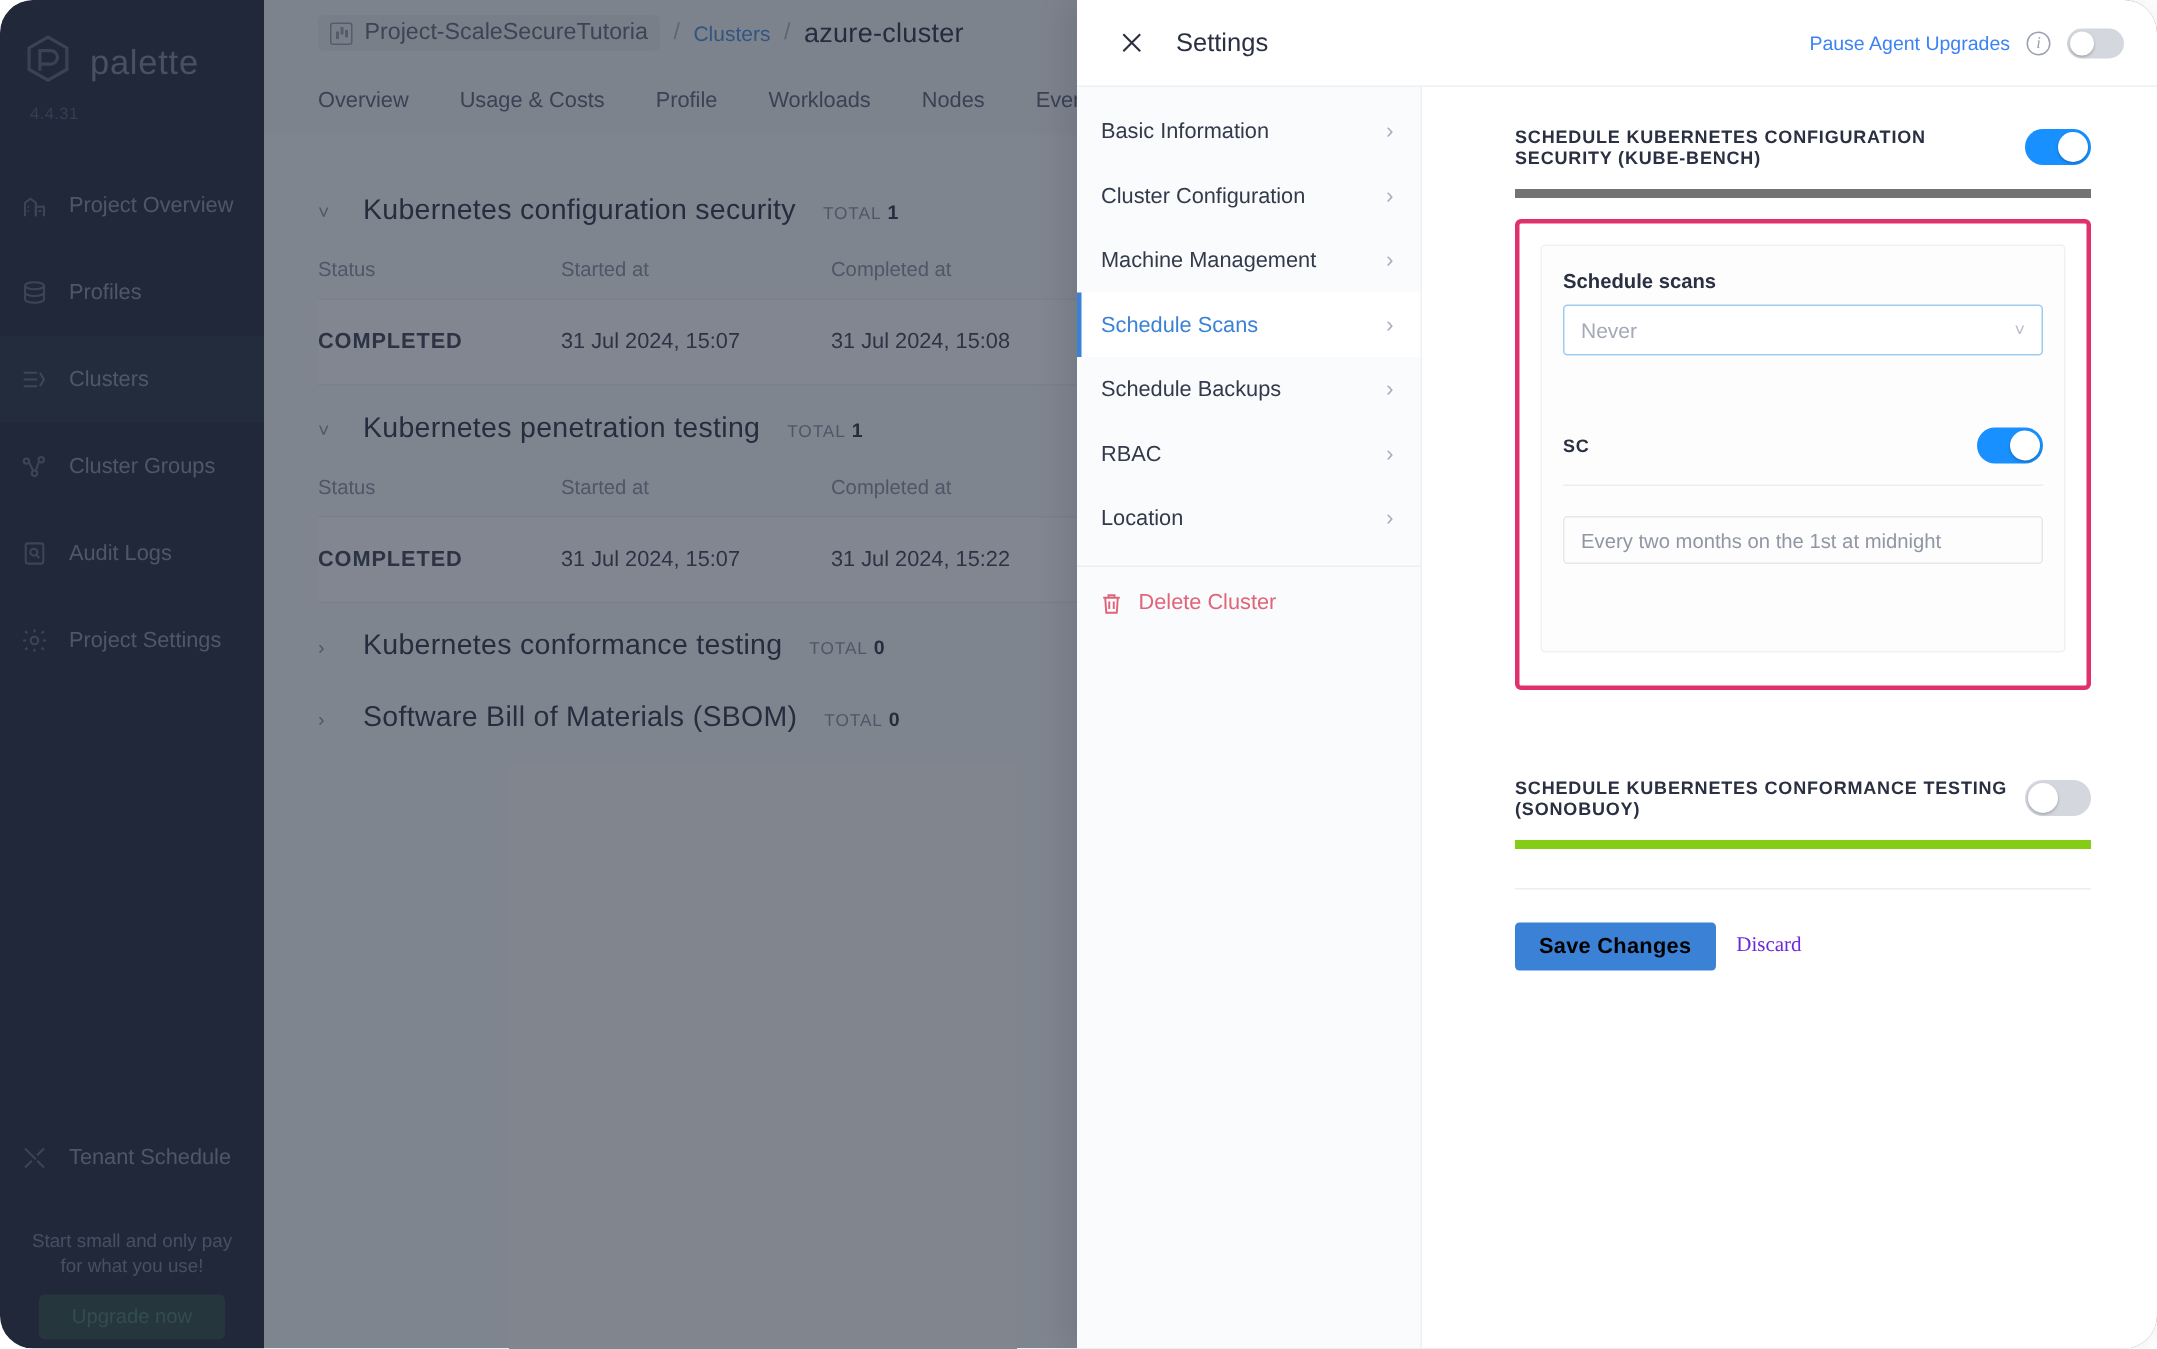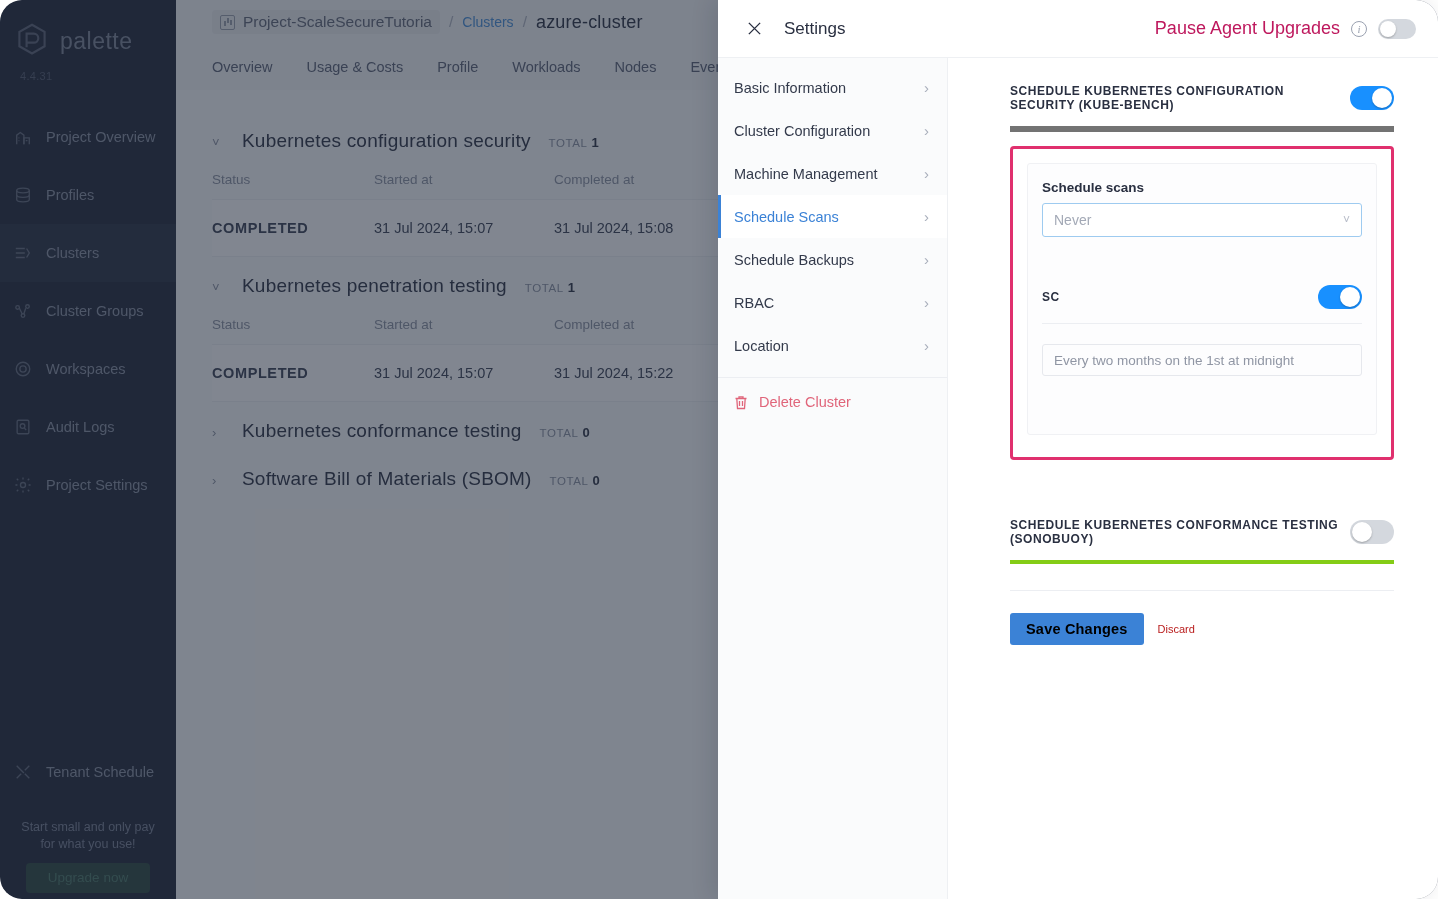--- a/index.html
+++ b/index.html
@@ -188,21 +188,21 @@
     cursor: pointer;
   }
   .close-x svg { width: 15px; height: 15px; }
   .drawer-title {
     margin-left: 16px;
     font-size: 17px; color: #2a3041; font-weight: 500;
   }
   .head-right {
     margin-left: auto; display: flex; align-items: center; gap: 11px;
   }
-  .pause-label { font-size: 18px; color: #be185d; }
+  .pause-label { font-size: 13px; color: #3b82f6; }
   .info-i {
     width: 16px; height: 16px; border-radius: 50%;
     border: 1.3px solid #9aa1b0;
     color: #9aa1b0; font-size: 11px;
     display: flex; align-items: center; justify-content: center;
     font-family: "Liberation Serif", serif; font-style: italic;
     cursor: pointer;
   }
 
   .toggle {
@@ -337,41 +337,41 @@
     font-size: 14px; color: #2f3545;
     cursor: pointer;
   }
   .dd-item.selected {
     background: #e6f4ff; font-weight: 700; color: #1f2533;
   }
 
   .conf-row {
     display: flex; align-items: center;
     margin-top: 58px;
-    border-bottom: 4px solid #84cc16;
+    border-bottom: 6px solid #84cc16;
     padding-bottom: 14px;
   }
   .conf-row .toggle { margin-left: auto; }
   .divider { height: 1px; background: #eceef2; margin-top: 26px; }
   .actions {
     display: flex; align-items: center; gap: 14px;
     margin-top: 22px;
   }
   .btn-primary {
     background: #3b82d6; color: #000000;
     border: none; border-radius: 3px;
     height: 32px; padding: 0 16px;
     font-size: 14.5px; font-weight: 600;
     font-family: inherit; cursor: pointer;
     letter-spacing: .2px;
   }
   .btn-link {
     background: none; border: none;
-    color: #b91c1c; font-size: 11px;
-    font-family: Liberation Sans, sans-serif; cursor: pointer;
+    color: #6d28d9; font-size: 14px;
+    font-family: Liberation Serif, serif; cursor: pointer;
   }
 </style>
 </head>
 <body>
 
 <div id="root">
 
   <div id="app-bg">
 
     <div class="main-bg">
@@ -510,29 +510,20 @@
                 <circle cx="15" cy="5" r="2"></circle>
                 <circle cx="10" cy="15" r="2"></circle>
                 <path d="M6 7l3 6M13 7l-2 6"></path>
               </svg>
           </span>
           <span>Cluster Groups</span>
         </div>
         <div class="nav-item">
           <span class="nav-ico">
             <svg viewBox="0 0 20 20" fill="none" stroke="#8a92a4" stroke-width="1.5">
-                <circle cx="10" cy="10" r="7.5"></circle>
-                <circle cx="10" cy="10" r="3.5"></circle>
-              </svg>
-          </span>
-          <span>Workspaces</span>
-        </div>
-        <div class="nav-item">
-          <span class="nav-ico">
-            <svg viewBox="0 0 20 20" fill="none" stroke="#8a92a4" stroke-width="1.5">
                 <rect x="3.5" y="2.5" width="13" height="15" rx="1.5"></rect>
                 <circle cx="9.5" cy="9" r="2.6"></circle>
                 <path d="M11.5 11l2 2.4"></path>
               </svg>
           </span>
           <span>Audit Logs</span>
         </div>
         <div class="nav-item">
           <span class="nav-ico">
             <svg viewBox="0 0 20 20" fill="none" stroke="#8a92a4" stroke-width="1.5">

